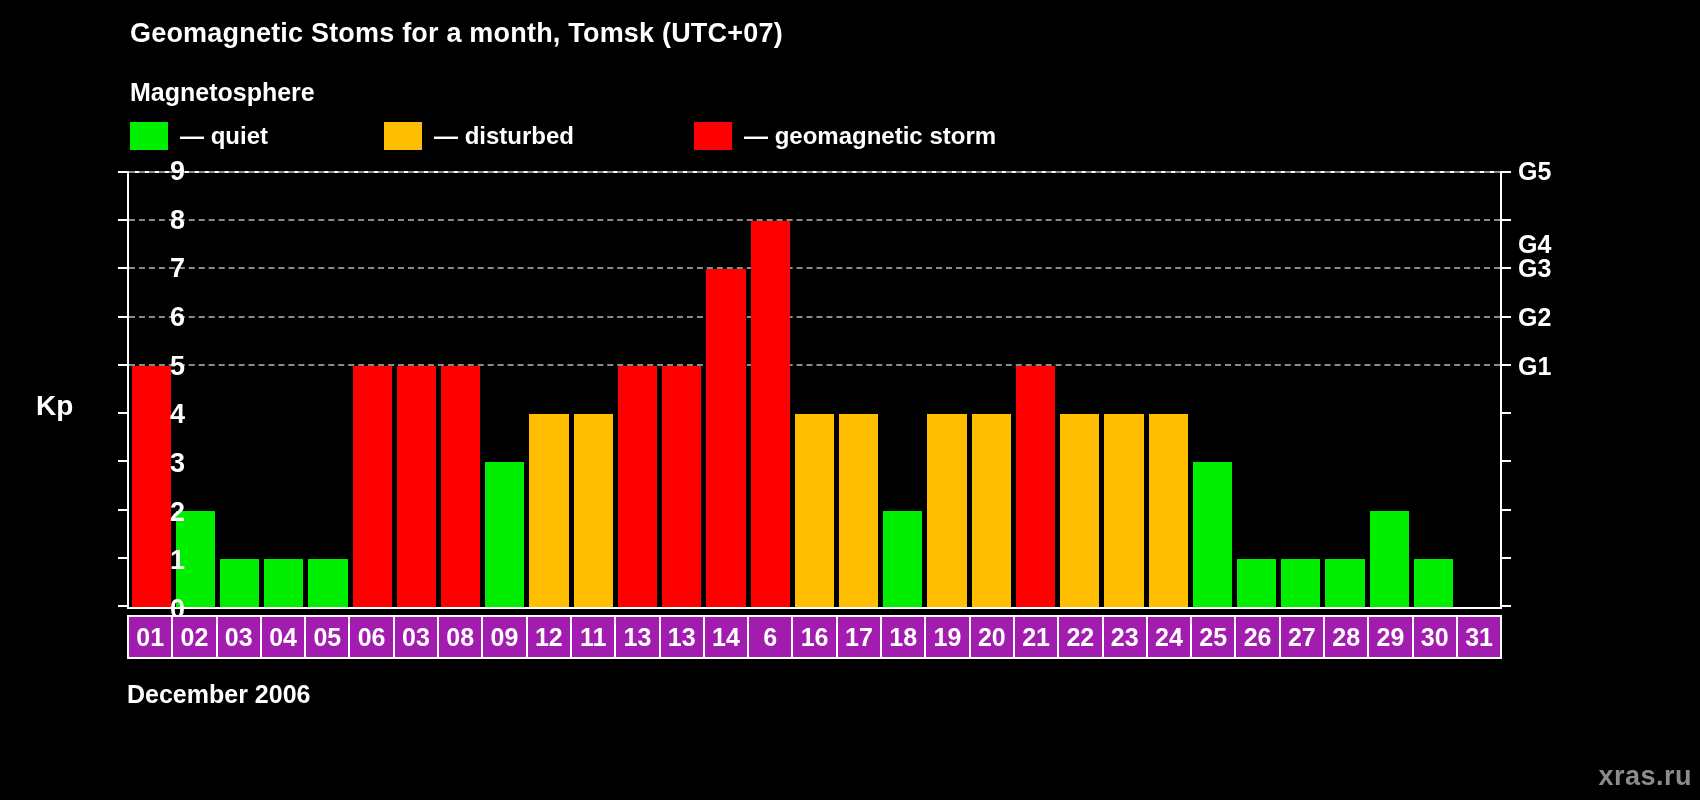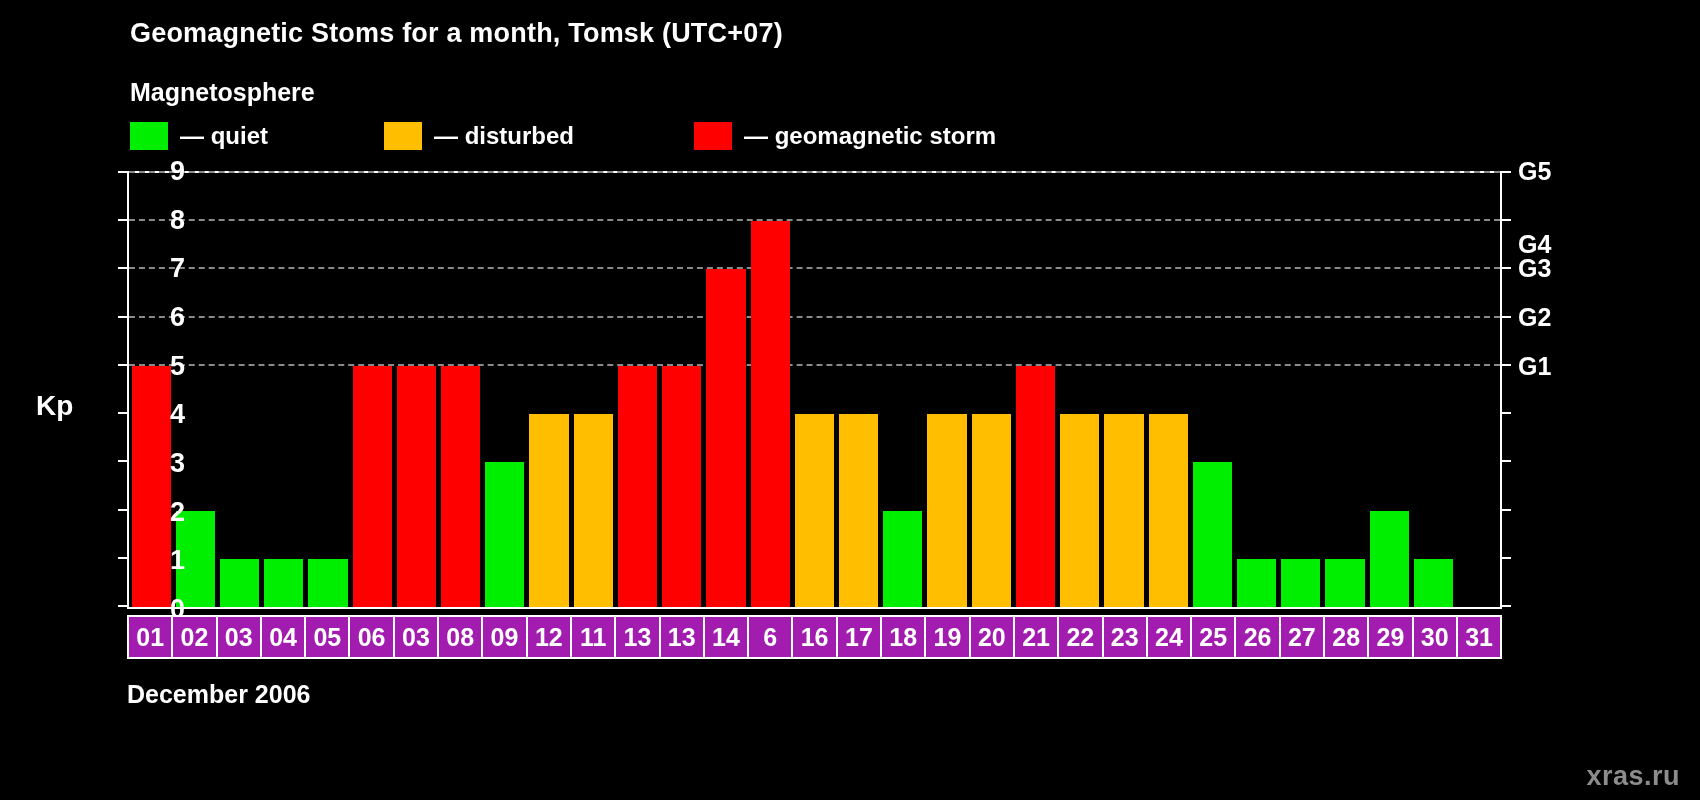--- a/index.html
+++ b/index.html
@@ -115,21 +115,21 @@
     background: #a21caf;
   }
   .day-cell:last-child { border-right: none; }
 
   .month {
     position: absolute; left: 127px; top: 680px;
     width: 1375px; 
     font-size: 25px; font-weight: bold; color: #ffffff;
   }
   .watermark {
-    position: absolute; right: 20px; bottom: 8px;
+    position: absolute; right: 8px; bottom: 8px;
     font-size: 27px; font-weight: bold; color: #8c8c8c;
     letter-spacing: .5px;
   }
 </style>
 </head>
 <body>
 
 <div class="page">
 
   <div class="title">Geomagnetic Stoms for a month, Tomsk (UTC+07)</div>

